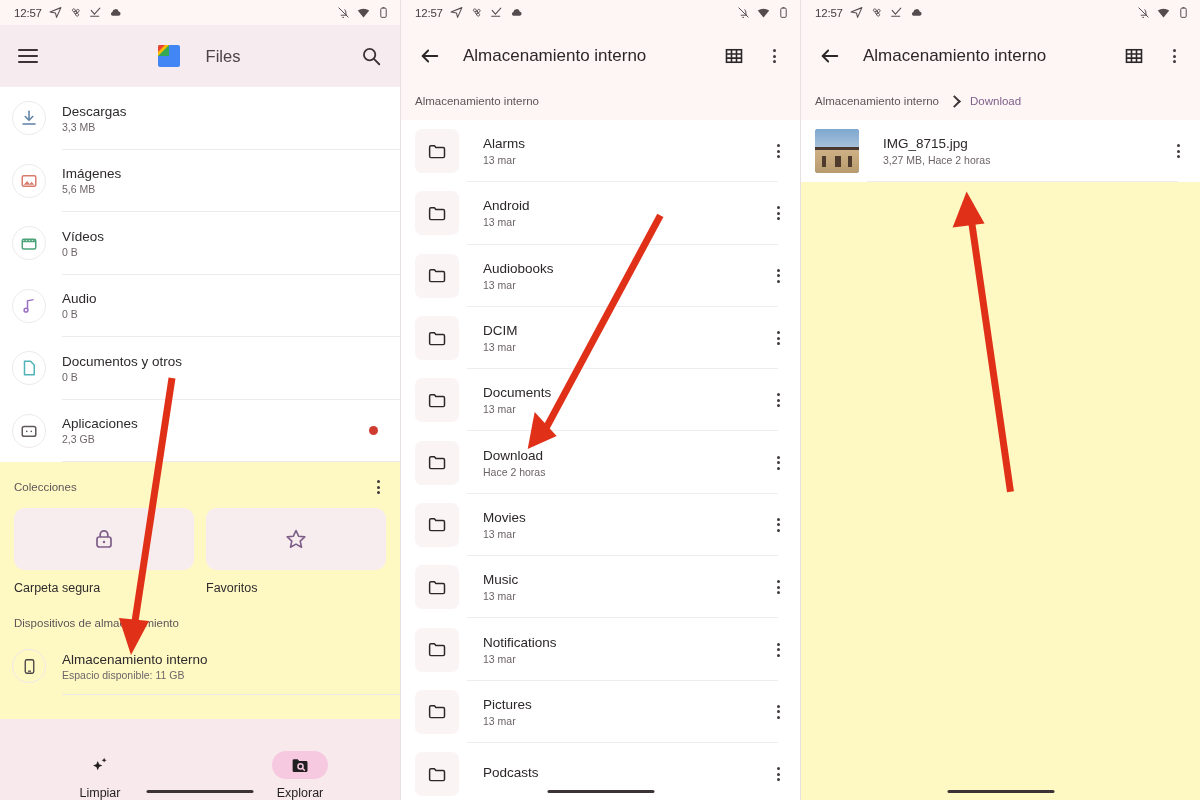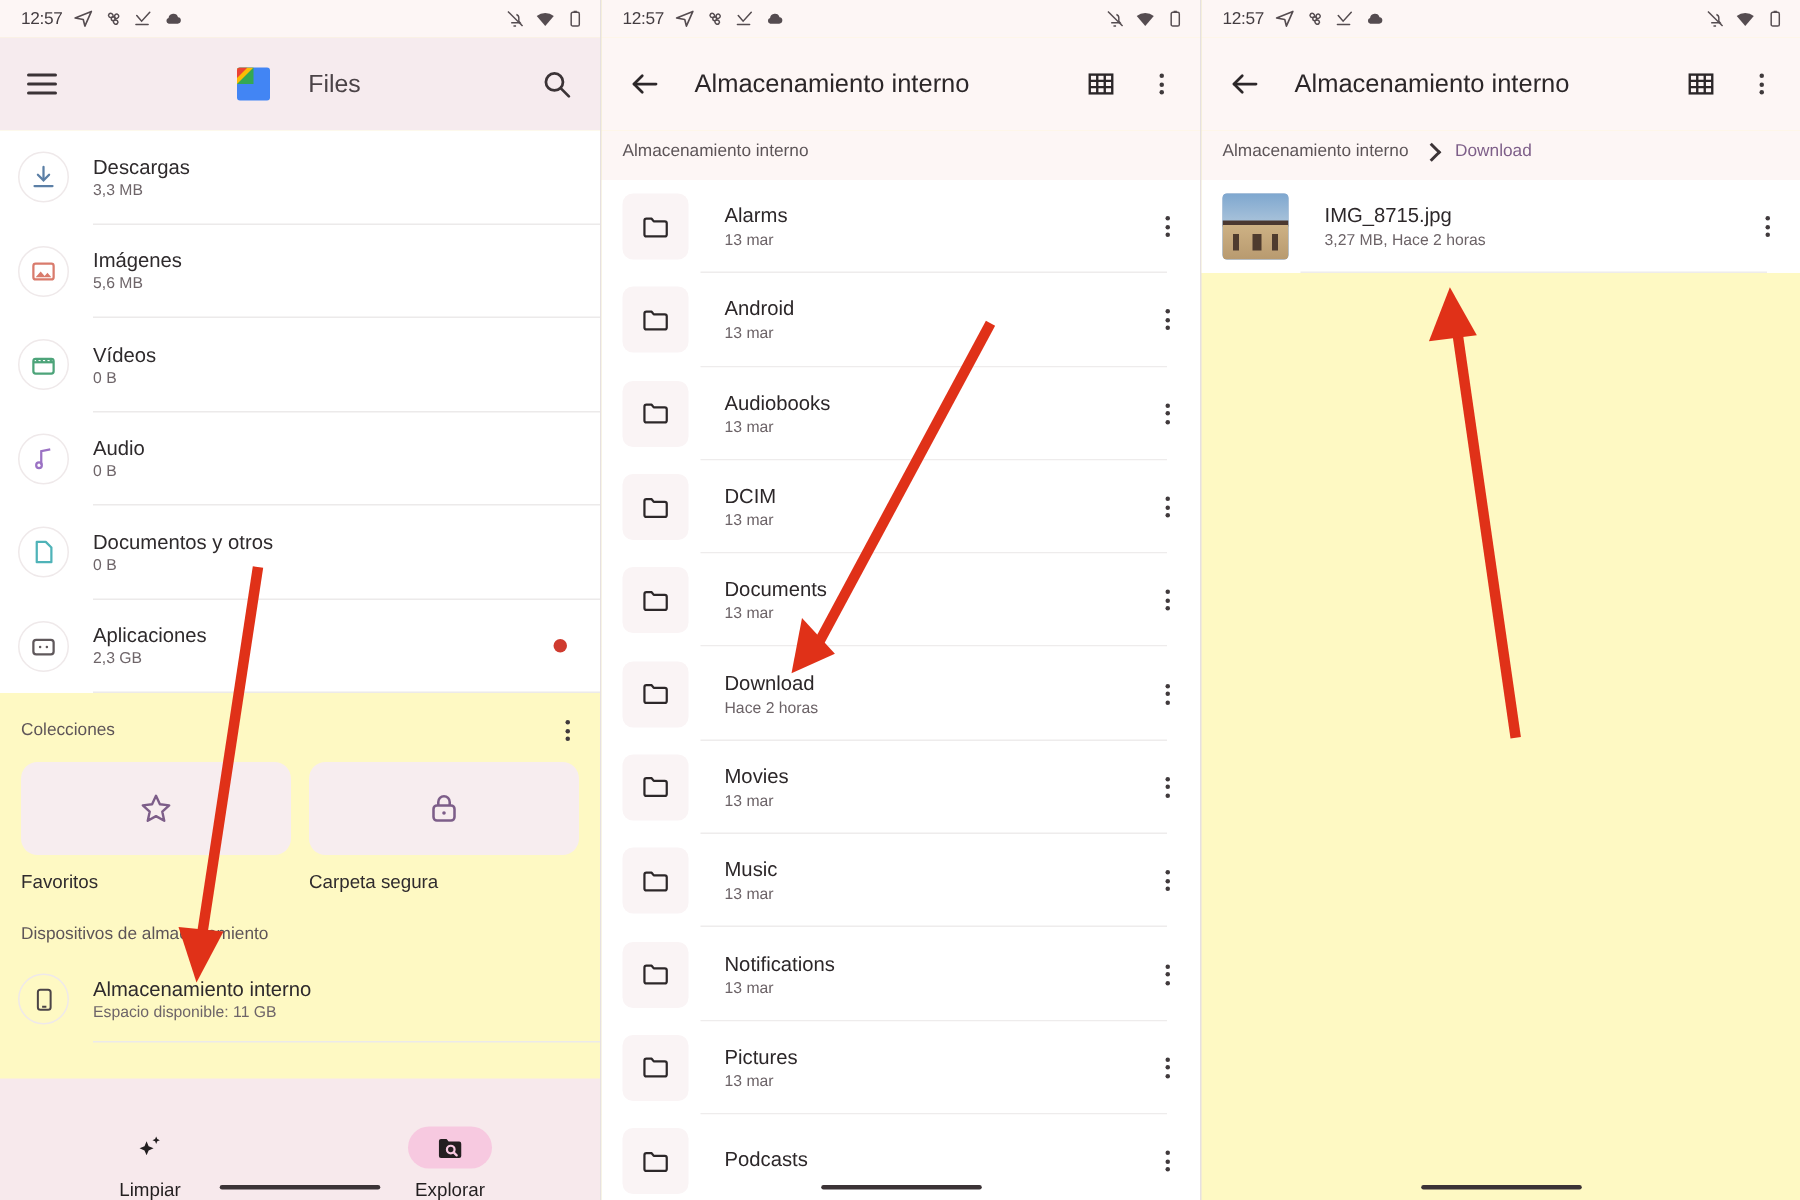--- a/index.html
+++ b/index.html
@@ -276,36 +276,36 @@
           <i></i>
           <i></i>
           <i></i>
         </span>
     </div>
 
     <div class="collections">
       <div class="coll">
         <div class="tile">
           <svg width="24" height="24" viewBox="0 0 24 24">
-              <path d="M12 3.5l2.6 5.7 6.2.7-4.6 4.2 1.3 6.1L12 17.1 6.5 20.2l1.3-6.1L3.2 9.9l6.2-.7z" fill="none" stroke="#7d5e89" stroke-width="1.6" stroke-linejoin="round"></path>
-            </svg>
-        </div>
-        <div class="cl">Favoritos</div>
-      </div>
-      <div class="coll">
-        <div class="tile">
-          <svg width="24" height="24" viewBox="0 0 24 24">
               <g fill="none" stroke="#7d5e89" stroke-width="1.7">
                 <rect x="5" y="10" width="14" height="10" rx="2.3"></rect>
                 <path d="M8.2 10V7.6a3.8 3.8 0 0 1 7.6 0V10"></path>
                 <circle cx="12" cy="15" r="1.2" fill="#7d5e89" stroke="none"></circle>
               </g>
             </svg>
         </div>
         <div class="cl">Carpeta segura</div>
+      </div>
+      <div class="coll">
+        <div class="tile">
+          <svg width="24" height="24" viewBox="0 0 24 24">
+              <path d="M12 3.5l2.6 5.7 6.2.7-4.6 4.2 1.3 6.1L12 17.1 6.5 20.2l1.3-6.1L3.2 9.9l6.2-.7z" fill="none" stroke="#7d5e89" stroke-width="1.6" stroke-linejoin="round"></path>
+            </svg>
+        </div>
+        <div class="cl">Favoritos</div>
       </div>
     </div>
 
     <div class="dev-head">Dispositivos de almacenamiento</div>
     <div class="dev-row">
       <span class="cat-ic">
         <svg width="17" height="17" viewBox="0 0 24 24">
             <g fill="none" stroke="#4b4447" stroke-width="1.9">
               <rect x="6" y="2.5" width="12" height="19" rx="2.4"></rect>
               <path d="M10 18.6h4"></path>

